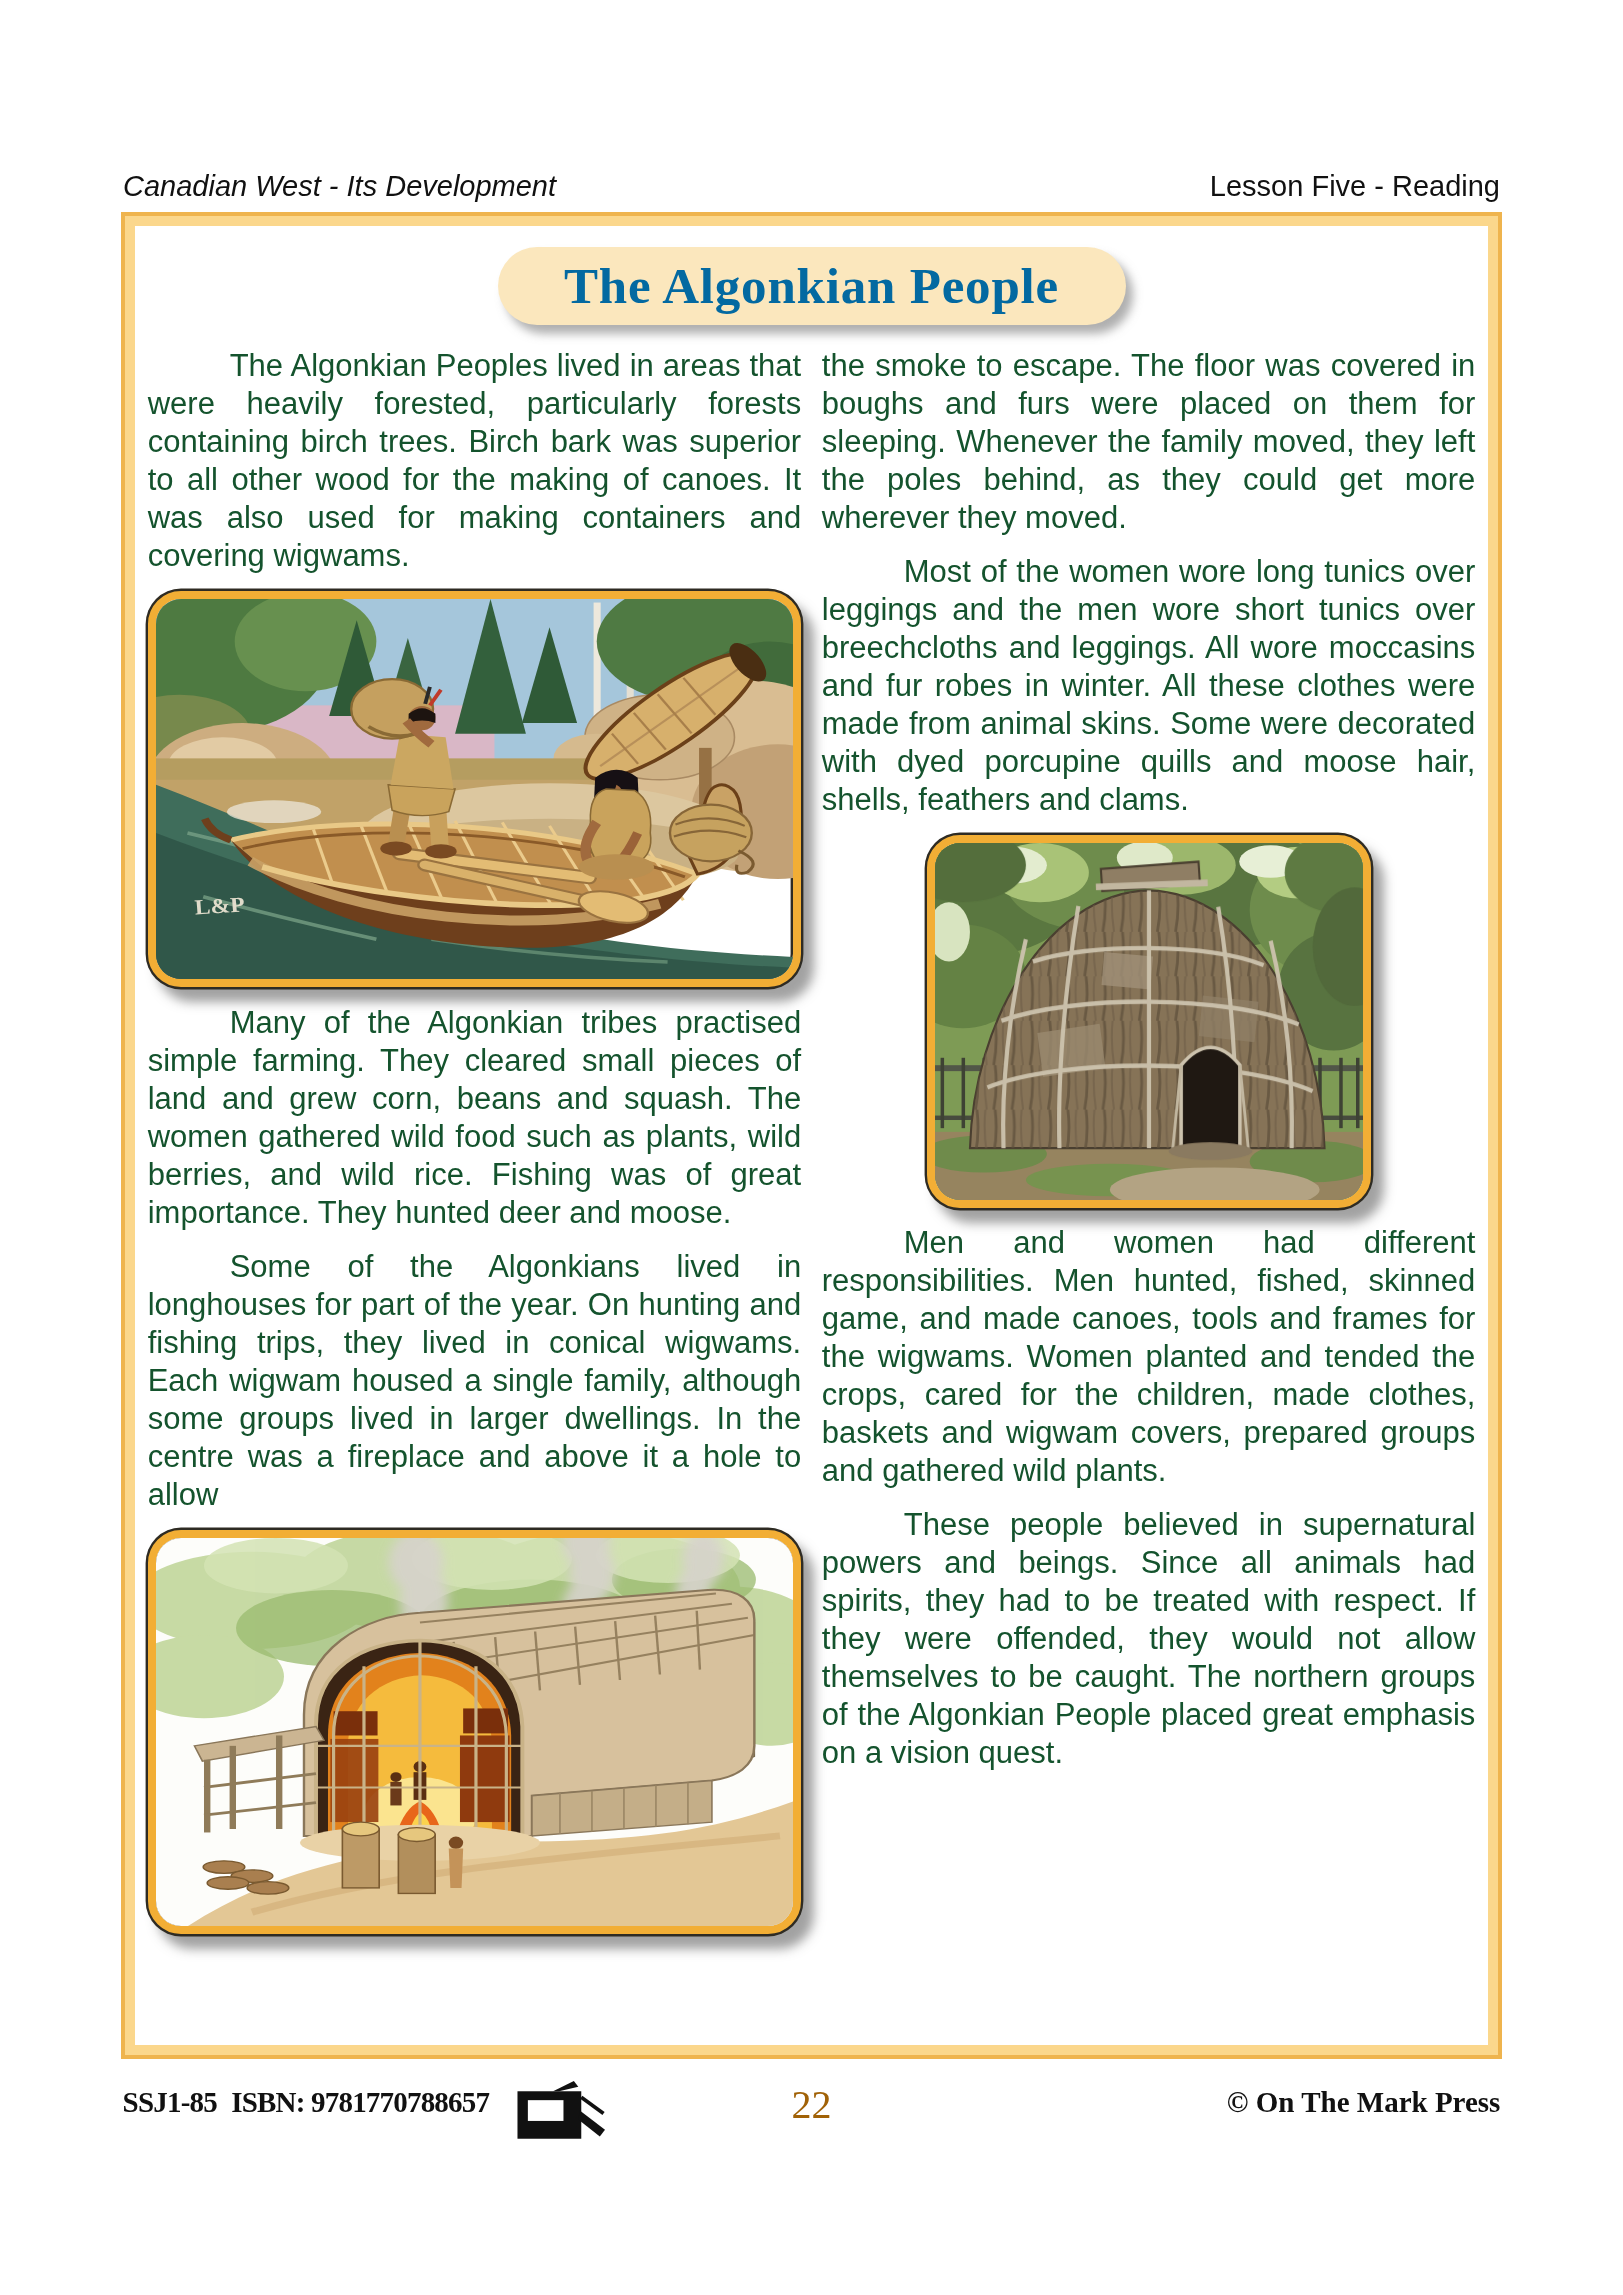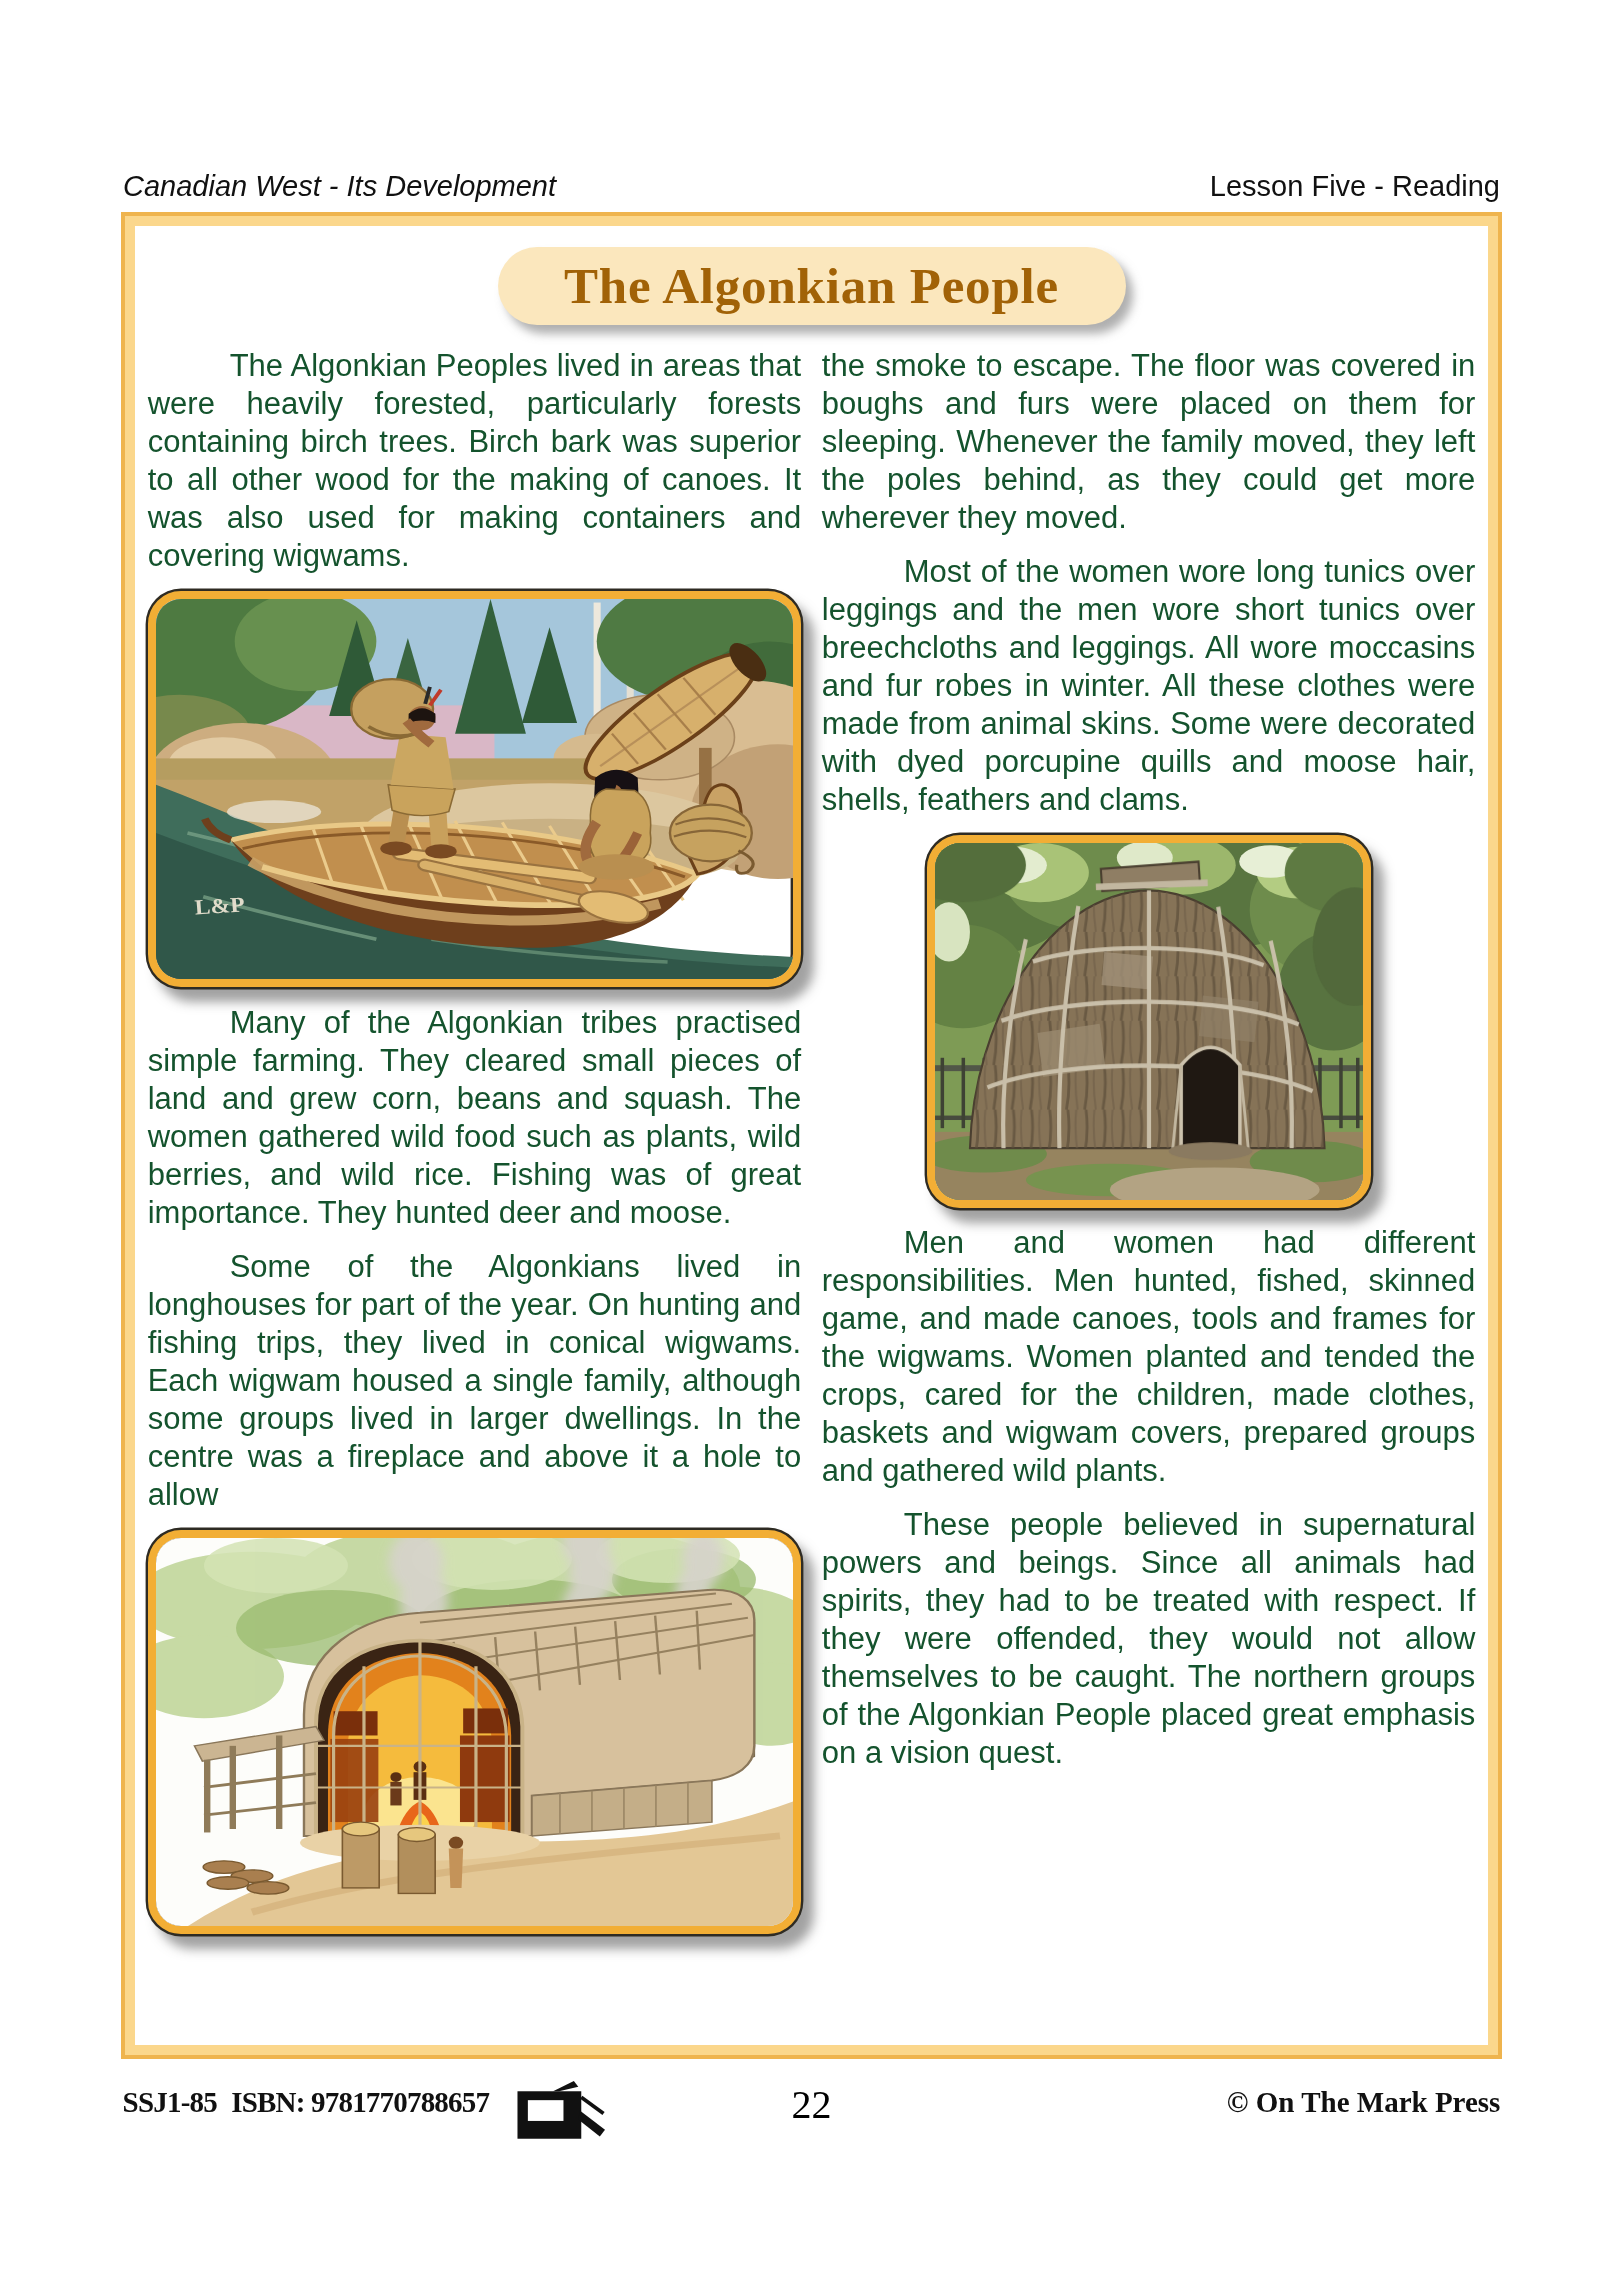--- a/index.html
+++ b/index.html
@@ -39,21 +39,21 @@
   .title-banner {
     width:628px; height:78px;
     margin:20.6px auto 3.2px auto;
     background:#FBE7BD;
     border-radius:41px;
     box-shadow: 7.1px 8.7px 9.5px rgba(110,110,110,.55);
     display:flex; align-items:center; justify-content:center;
   }
   .title-banner span {
     font-family:"Liberation Serif", serif;
-    font-weight:bold; font-size:51px; color:#a16207;
+    font-weight:bold; font-size:51px; color:#0369a1;
     letter-spacing:0.8px;
   }
 
   
   .columns { display:flex; gap:20.6px; padding:19px 12.7px 0 12.7px; }
   .col { flex:1; min-width:0; }
   .col p {
     font-size:31px; line-height:38px; color:#14532d;
     text-align:justify; margin:0 0 16px 0;
   }
@@ -86,21 +86,21 @@
   .footer-left {
     position:absolute; left:1.6px; top:11px;
     display:flex; align-items:flex-start;
     font-family:"Liberation Serif", serif; font-weight:bold;
     font-size:29px; color:#111; letter-spacing:-0.8px;
   }
   .footer-left .isbn { margin-left:14.3px; }
   .footer-logo { width:89px; height:76px; margin-left:27px; margin-top:-9.5px; }
   .page-num {
     position:absolute; left:0; right:0; top:6.3px; text-align:center;
-    font-family:"Liberation Serif", serif; font-size:40px; color:#000000;
+    font-family:"Liberation Serif", serif; font-size:40px; color:#a16207;
   }
   .copyright {
     position:absolute; right:1.6px; top:11px;
     font-family:"Liberation Serif", serif; font-weight:bold;
     font-size:29px; color:#111;
   }
 </style>
 </head>
 <body>
 

